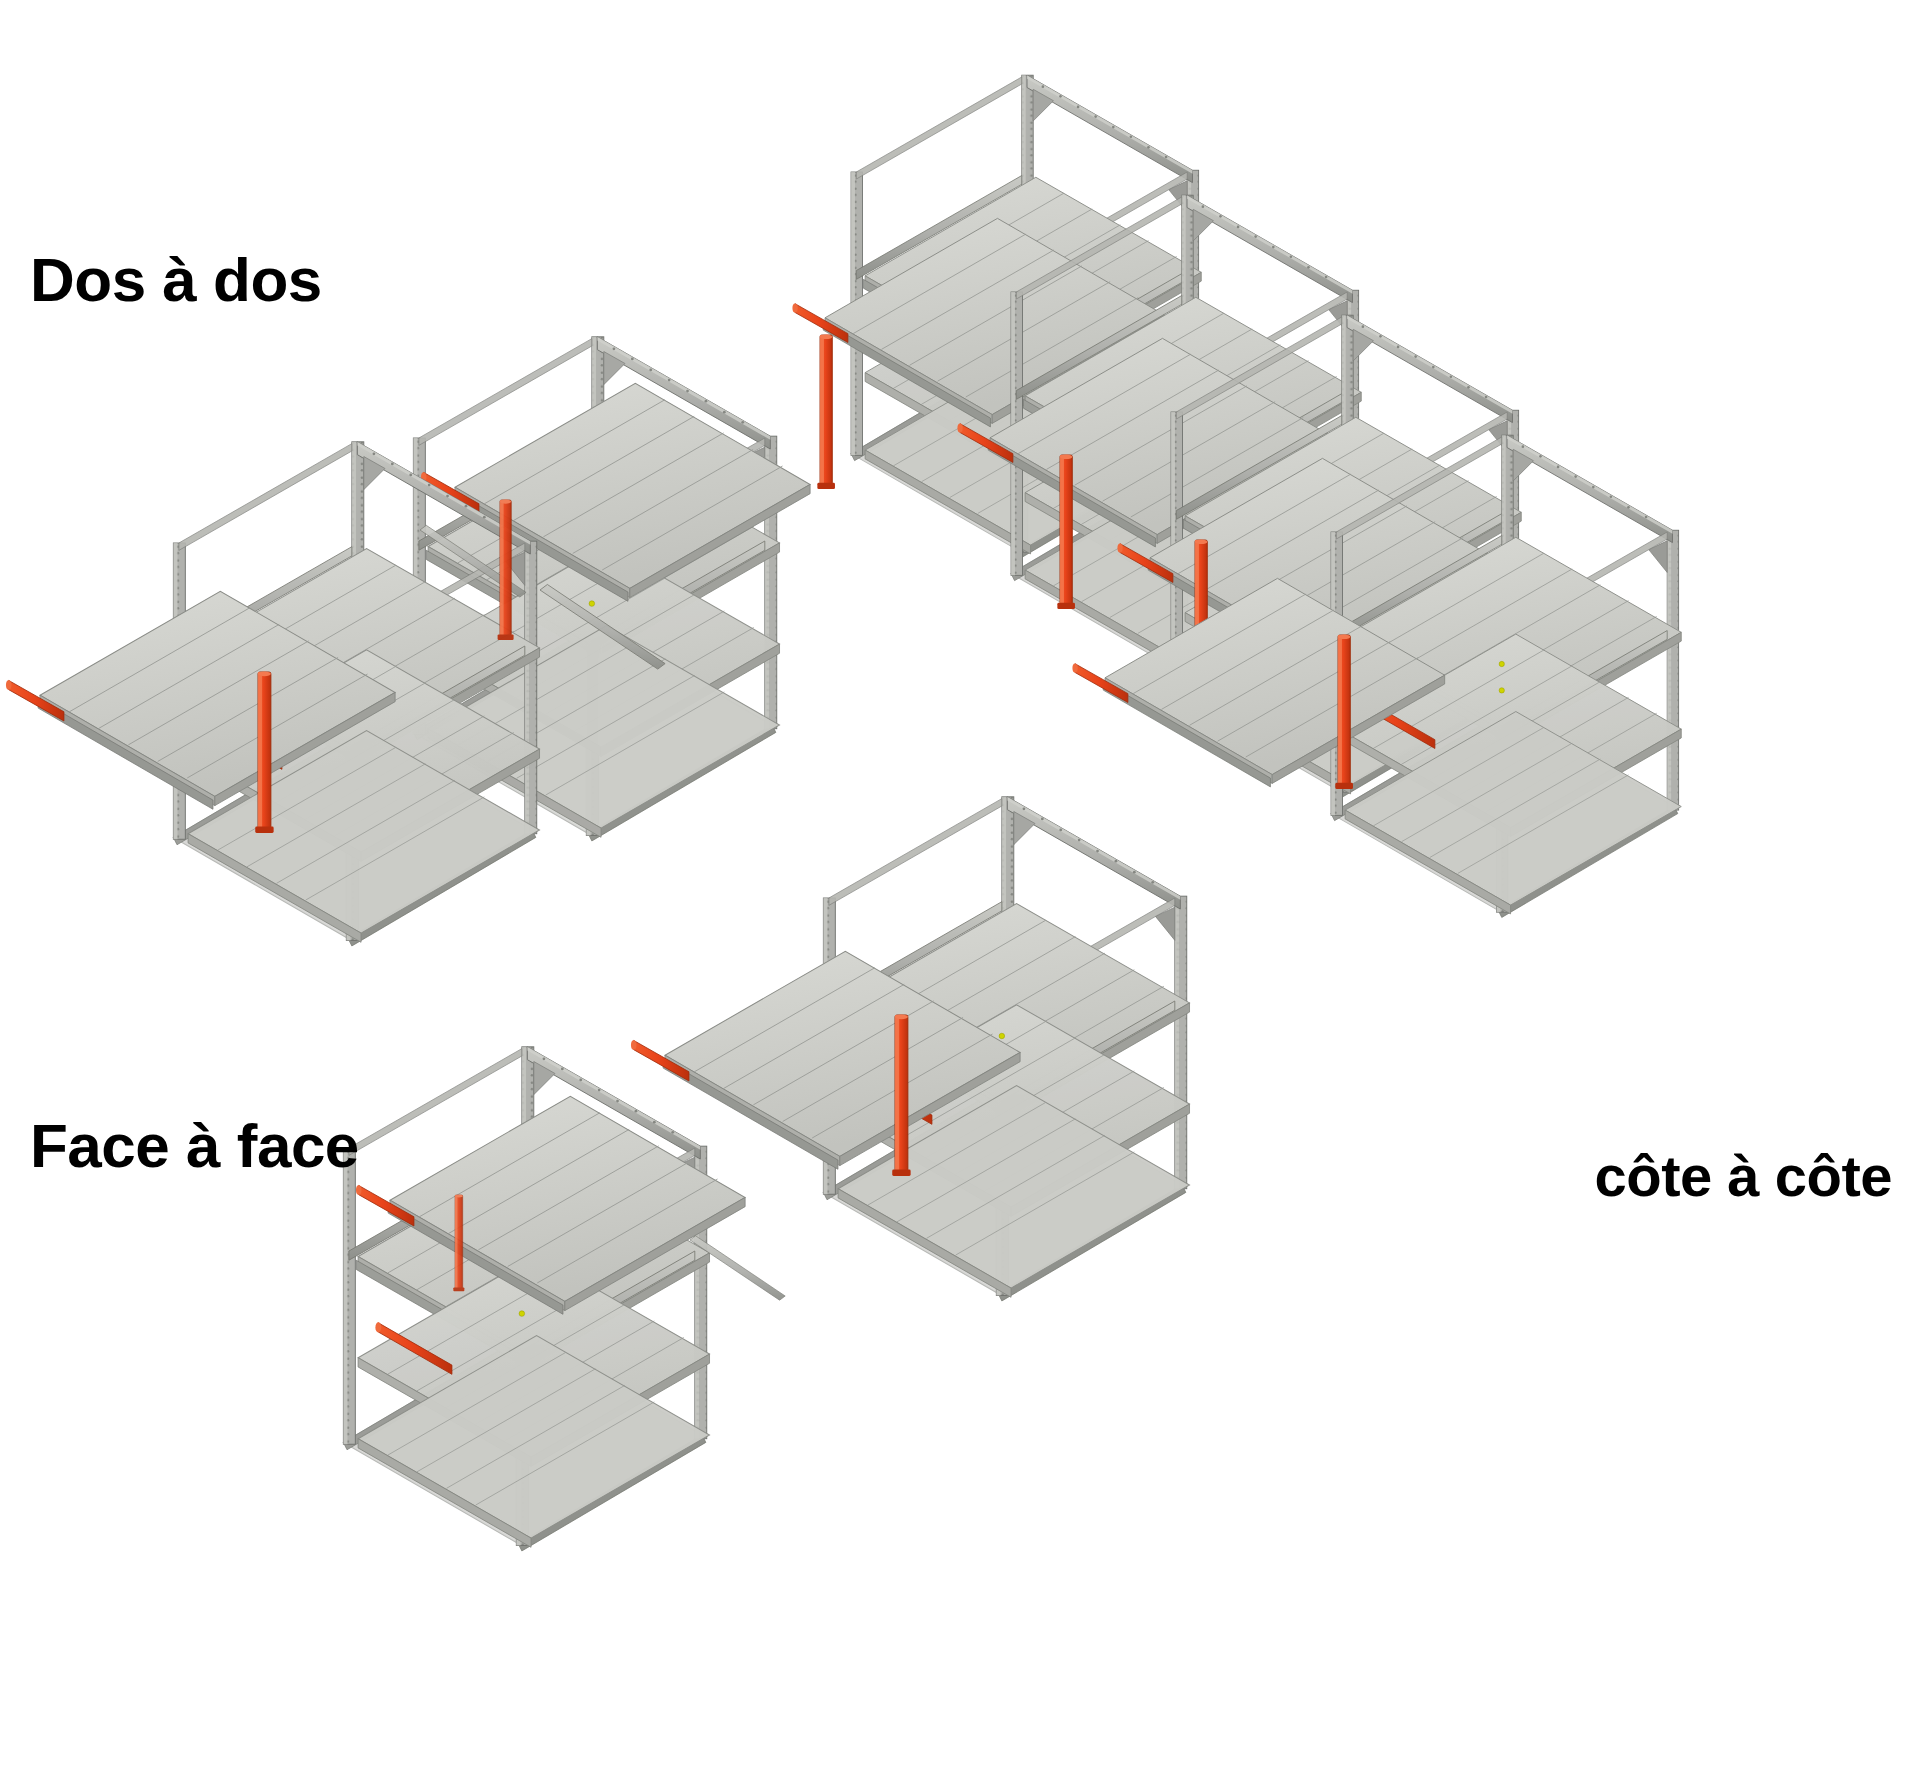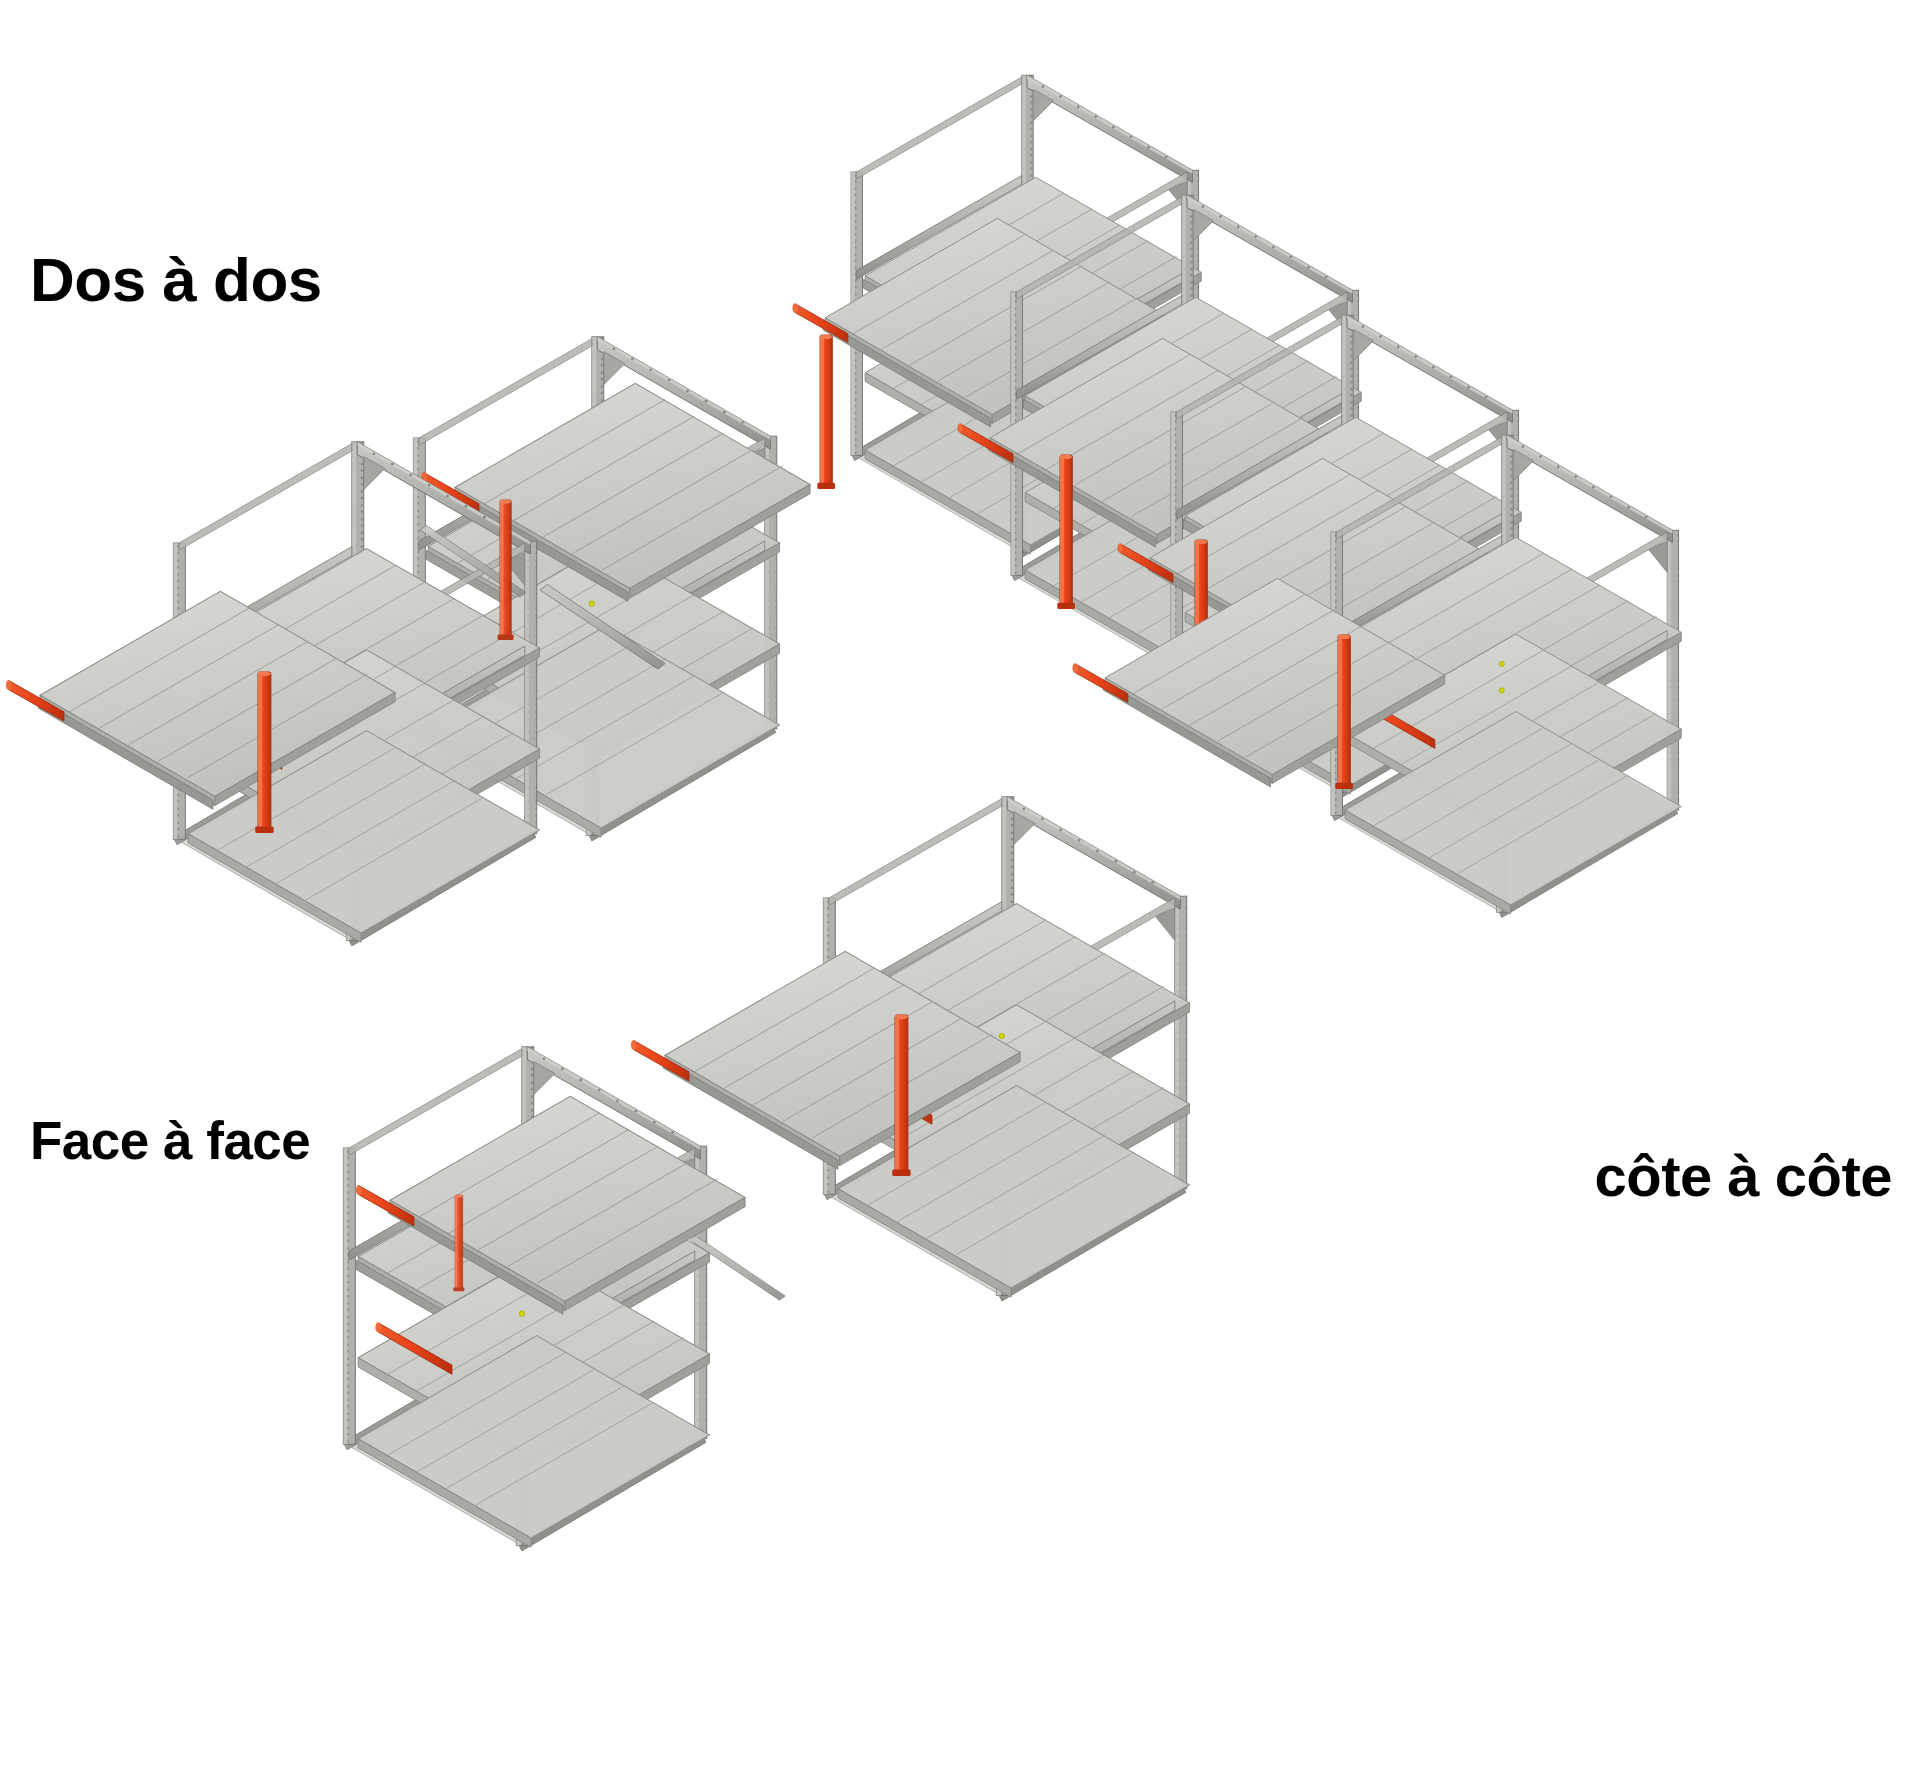--- a/index.html
+++ b/index.html
@@ -15,21 +15,21 @@
   .label{
     position:absolute;
     color:#000000;
     font-weight:700;
     font-family:"Liberation Sans",sans-serif;
     letter-spacing:-0.5px;
     white-space:pre;
     line-height:1.06;
   }
   #label-dos-a-dos{left:30px;top:247px;font-size:62px;}
-  #label-face-a-face{left:30px;top:1113px;font-size:53px;}
+  #label-face-a-face{left:30px;top:1113px;font-size:62px;}
   #label-lineaire{right:28px;top:1022px;font-size:58px;text-align:right;}
   #label-lineaire .l2{display:block;text-align:center;}
 
   
   svg.art{position:absolute;left:0;top:0;width:1920px;height:1781px;display:block;}
 </style>
 </head>
 <body>
 
 <div id="stage">

